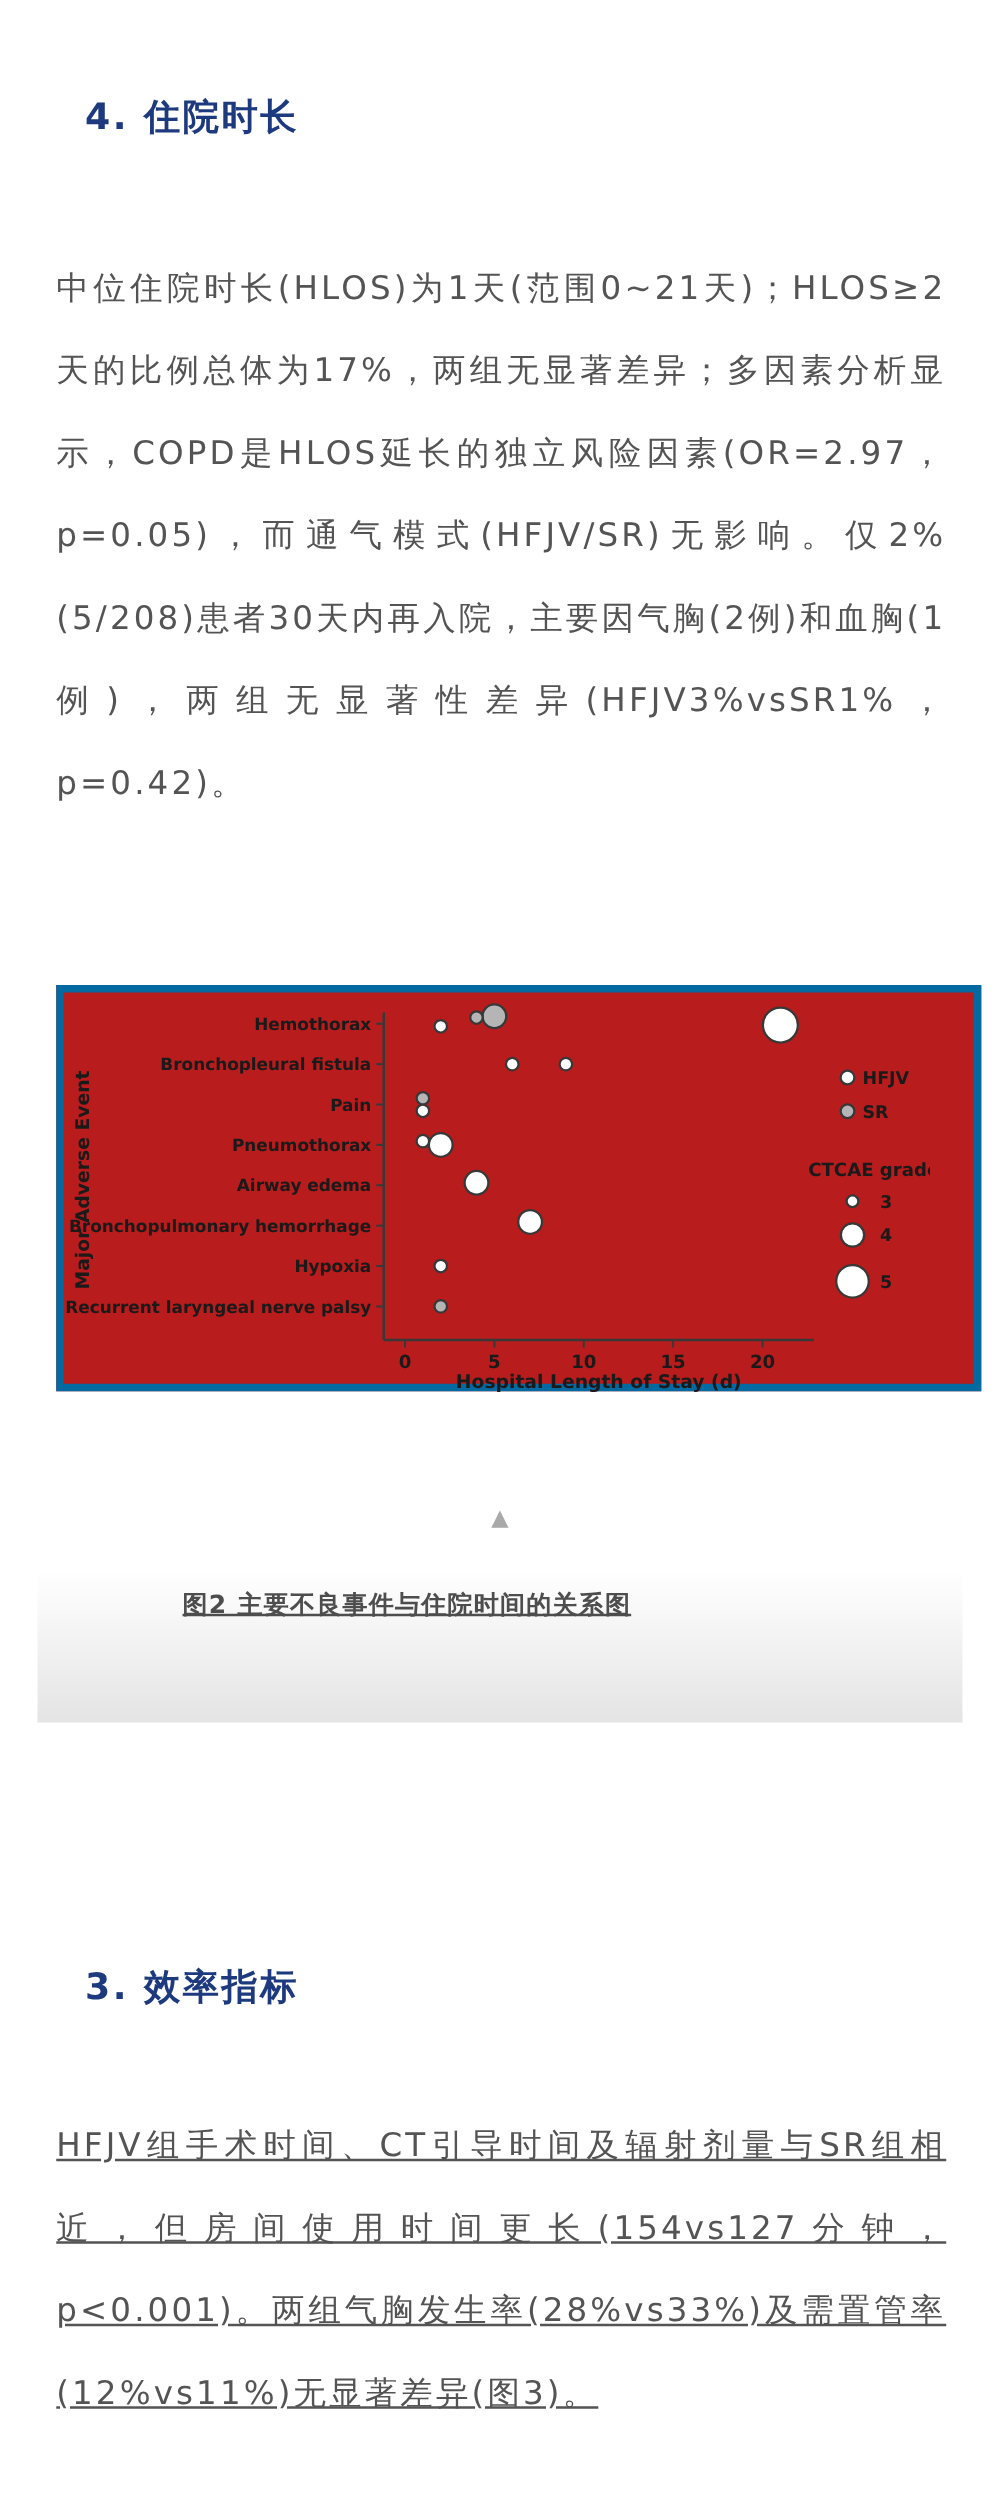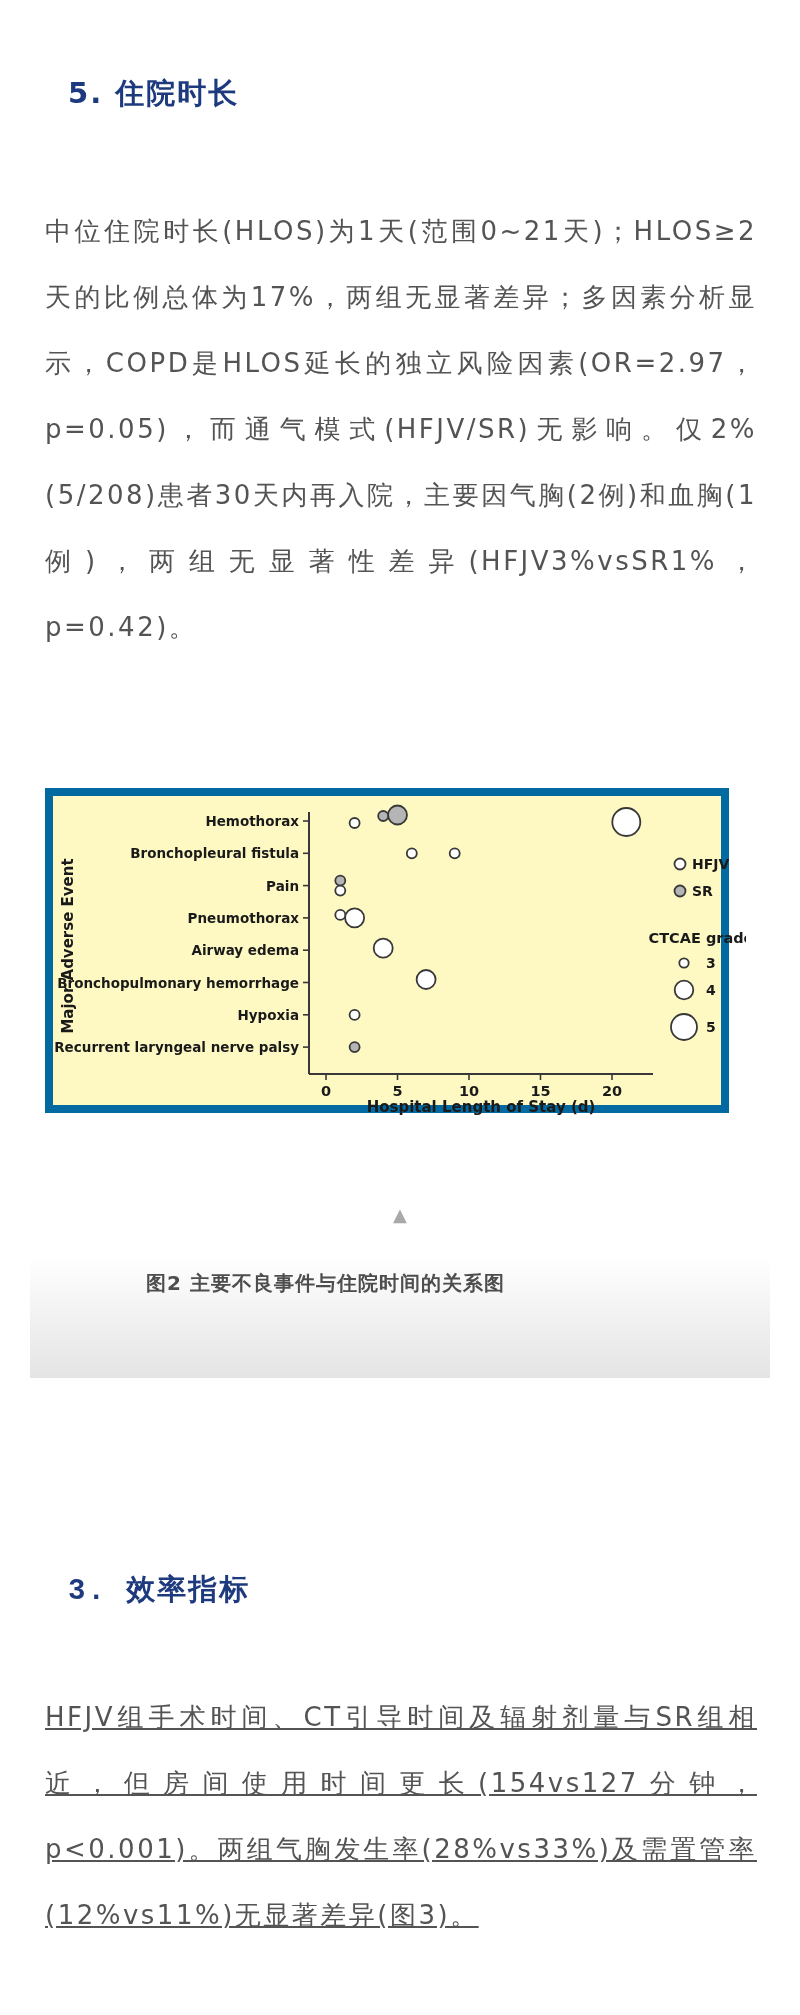--- a/index.html
+++ b/index.html
@@ -13,43 +13,43 @@
     font-size:29px;font-weight:bold;color:#1e3a7e;letter-spacing:2px;
   }
   .body-para{
     position:absolute;left:45px;width:712px;
     font-size:26px;color:#545454;line-height:66px;
     letter-spacing:2.5px;text-align:justify;
   }
   #para-1{top:172px;}
   #heading-2{top:50px;}
   #figure-box{
-    position:absolute;left:45px;top:788px;width:684px;height:325px;
-    background:#fef9c3;border:8px solid #0369a1;box-sizing:border-box;
+    position:absolute;left:45px;top:788px;width:740px;height:325px;
+    background:#b91c1c;border:6px solid #0369a1;box-sizing:border-box;
   }
   #figure-box svg{display:block;}
   #collapse-arrow{
     position:absolute;left:0;top:1206px;width:800px;text-align:center;
     font-size:18px;color:#a9a9a9;line-height:1;cursor:pointer;
   }
   #gradient-band{
     position:absolute;left:30px;top:1256px;width:740px;height:122px;
     background:linear-gradient(to bottom,#ffffff 0%,#f3f3f3 45%,#e4e4e4 100%);
   }
   #figure-caption{
     position:absolute;left:0;top:1270px;width:651px;text-align:center;
-    font-size:20px;font-weight:bold;color:#4d4d4d;letter-spacing:1px;z-index:2;
+    font-size:20px;font-weight:bold;color:#4d4d4d;letter-spacing:1px;z-index:2;text-decoration:underline;
   }
-  #heading-3{top:1546px;font-family:Liberation Mono, monospace;}
+  #heading-3{top:1546px;}
   #para-2{top:1658px;text-decoration:underline;}
 </style>
 </head>
 <body>
 
-<h2 id="heading-2" class="section-heading">5. 住院时长</h2>
+<h2 id="heading-2" class="section-heading">4. 住院时长</h2>
 
 <p id="para-1" class="body-para">中位住院时长(HLOS)为1天(范围0~21天)；HLOS≥2天的比例总体为17%，两组无显著差异；多因素分析显示，COPD是HLOS延长的独立风险因素(OR=2.97，p=0.05)，而通气模式(HFJV/SR)无影响。仅2%(5/208)患者30天内再入院，主要因气胸(2例)和血胸(1例)，两组无显著性差异(HFJV3%vsSR1%，p=0.42)。</p>
 
 <div id="figure-box">
   <svg width="693" height="321" viewBox="0 0 693 321" xmlns="http://www.w3.org/2000/svg">
       <line x1="256" y1="16" x2="256" y2="278" stroke="#383838" stroke-width="2"></line>
       <line x1="256" y1="278" x2="600" y2="278" stroke="#383838" stroke-width="2"></line>
       <line x1="250" y1="25" x2="256" y2="25" stroke="#383838" stroke-width="1.6"></line>
       <text x="246" y="30" text-anchor="end" font-size="13.5" font-weight="bold" fill="#1a1a1a">Hemothorax</text>
       <line x1="250" y1="57.3" x2="256" y2="57.3" stroke="#383838" stroke-width="1.6"></line>

